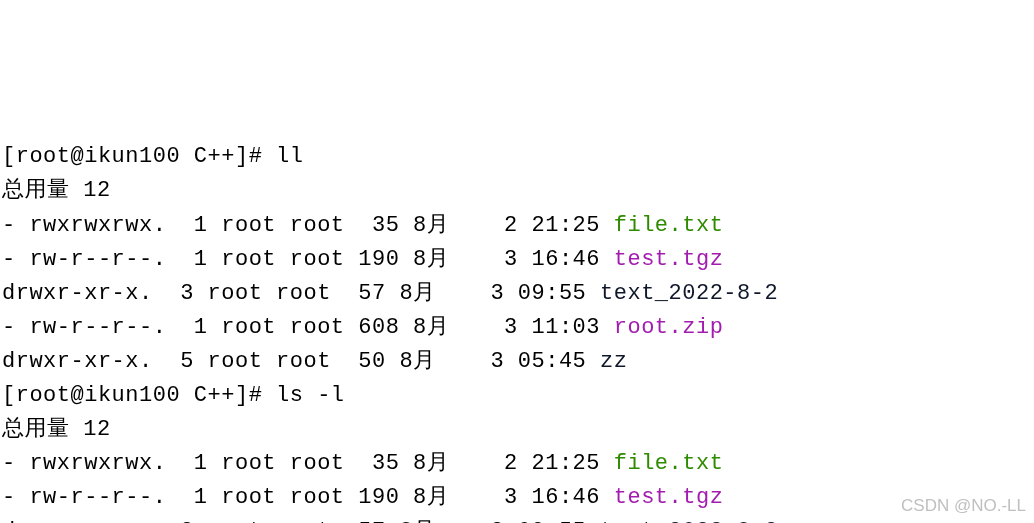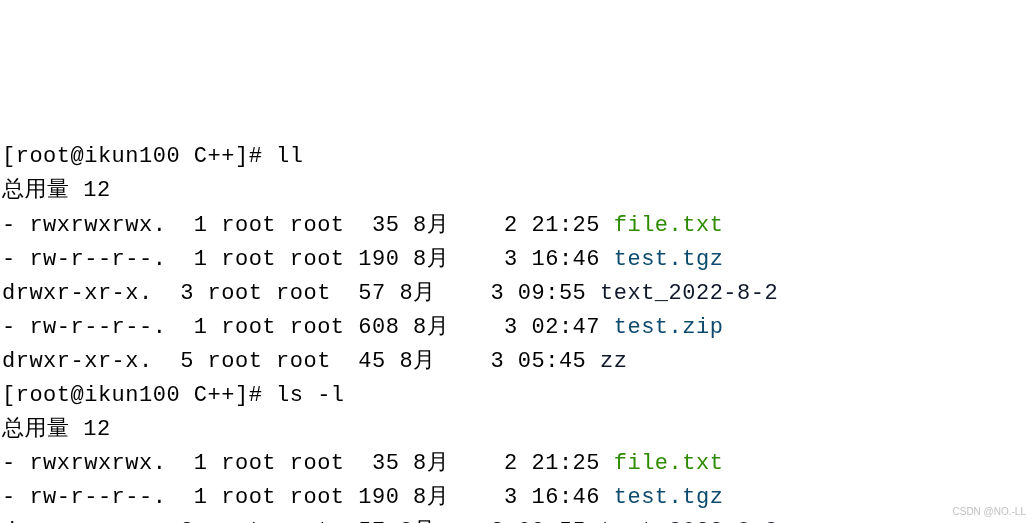--- a/index.html
+++ b/index.html
@@ -7,45 +7,45 @@
       padding: 4px 2px;
       font-family: "Courier New", Courier, monospace;
       font-size: 22px;
       line-height: 1.55;
       background: #ffffff;
       color: #000000;
       white-space: pre;
       letter-spacing: 0.5px;
     }
     .c-green { color: #2e8b00; }
-    .c-red { color: #0c4a6e; }
+    .c-red { color: #a21caf; }
     .c-blue { color: #0f172a; }
     .watermark {
       position: fixed;
       bottom: 4px;
       right: 8px;
-      font-size: 10px;
+      font-size: 17px;
       color: #c0c0c0;
       font-family: Arial, sans-serif;
       letter-spacing: 0;
       white-space: normal;
     }
   </style>
 </head>
 <body>
 
 
 
 <div><span><span>[</span><span>root@ikun100</span> <span>C++</span><span>]</span><span>#</span> <span>ll</span></span>
 <span>总用量 12</span>
 <span><span><span>- rwxrwxrwx.</span>  <span>1</span> <span>root</span> <span>root</span> <span> 35</span> <span>8月</span>   <span> 2</span> <span>21:25</span> <span class="c-green">file.txt</span></span>
 <span><span>- rw-r--r--.</span>  <span>1</span> <span>root</span> <span>root</span> <span>190</span> <span>8月</span>   <span> 3</span> <span>16:46</span> <span class="c-red">test.tgz</span></span>
 <span><span>drwxr-xr-x.</span>  <span>3</span> <span>root</span> <span>root</span> <span> 57</span> <span>8月</span>   <span> 3</span> <span>09:55</span> <span class="c-blue">text_2022-8-2</span></span>
-<span><span>- rw-r--r--.</span>  <span>1</span> <span>root</span> <span>root</span> <span>608</span> <span>8月</span>   <span> 3</span> <span>02:47</span> <span class="c-red">test.zip</span></span>
-<span><span>drwxr-xr-x.</span>  <span>5</span> <span>root</span> <span>root</span> <span> 45</span> <span>8月</span>   <span> 3</span> <span>05:45</span> <span class="c-blue">zz</span></span>
+<span><span>- rw-r--r--.</span>  <span>1</span> <span>root</span> <span>root</span> <span>608</span> <span>8月</span>   <span> 3</span> <span>11:03</span> <span class="c-red">root.zip</span></span>
+<span><span>drwxr-xr-x.</span>  <span>5</span> <span>root</span> <span>root</span> <span> 50</span> <span>8月</span>   <span> 3</span> <span>05:45</span> <span class="c-blue">zz</span></span>
 </span><span><span>[</span><span>root@ikun100</span> <span>C++</span><span>]</span><span>#</span> <span>ls -l</span></span>
 <span>总用量 12</span>
 <span><span><span>- rwxrwxrwx.</span>  <span>1</span> <span>root</span> <span>root</span> <span> 35</span> <span>8月</span>   <span> 2</span> <span>21:25</span> <span class="c-green">file.txt</span></span>
 <span><span>- rw-r--r--.</span>  <span>1</span> <span>root</span> <span>root</span> <span>190</span> <span>8月</span>   <span> 3</span> <span>16:46</span> <span class="c-red">test.tgz</span></span>
 <span><span>drwxr-xr-x.</span>  <span>3</span> <span>root</span> <span>root</span> <span> 57</span> <span>8月</span>   <span> 3</span> <span>09:55</span> <span class="c-blue">text_2022-8-2</span></span>
 
 
 </span></div>
 <div class="watermark">CSDN @NO.-LL</div>
 

